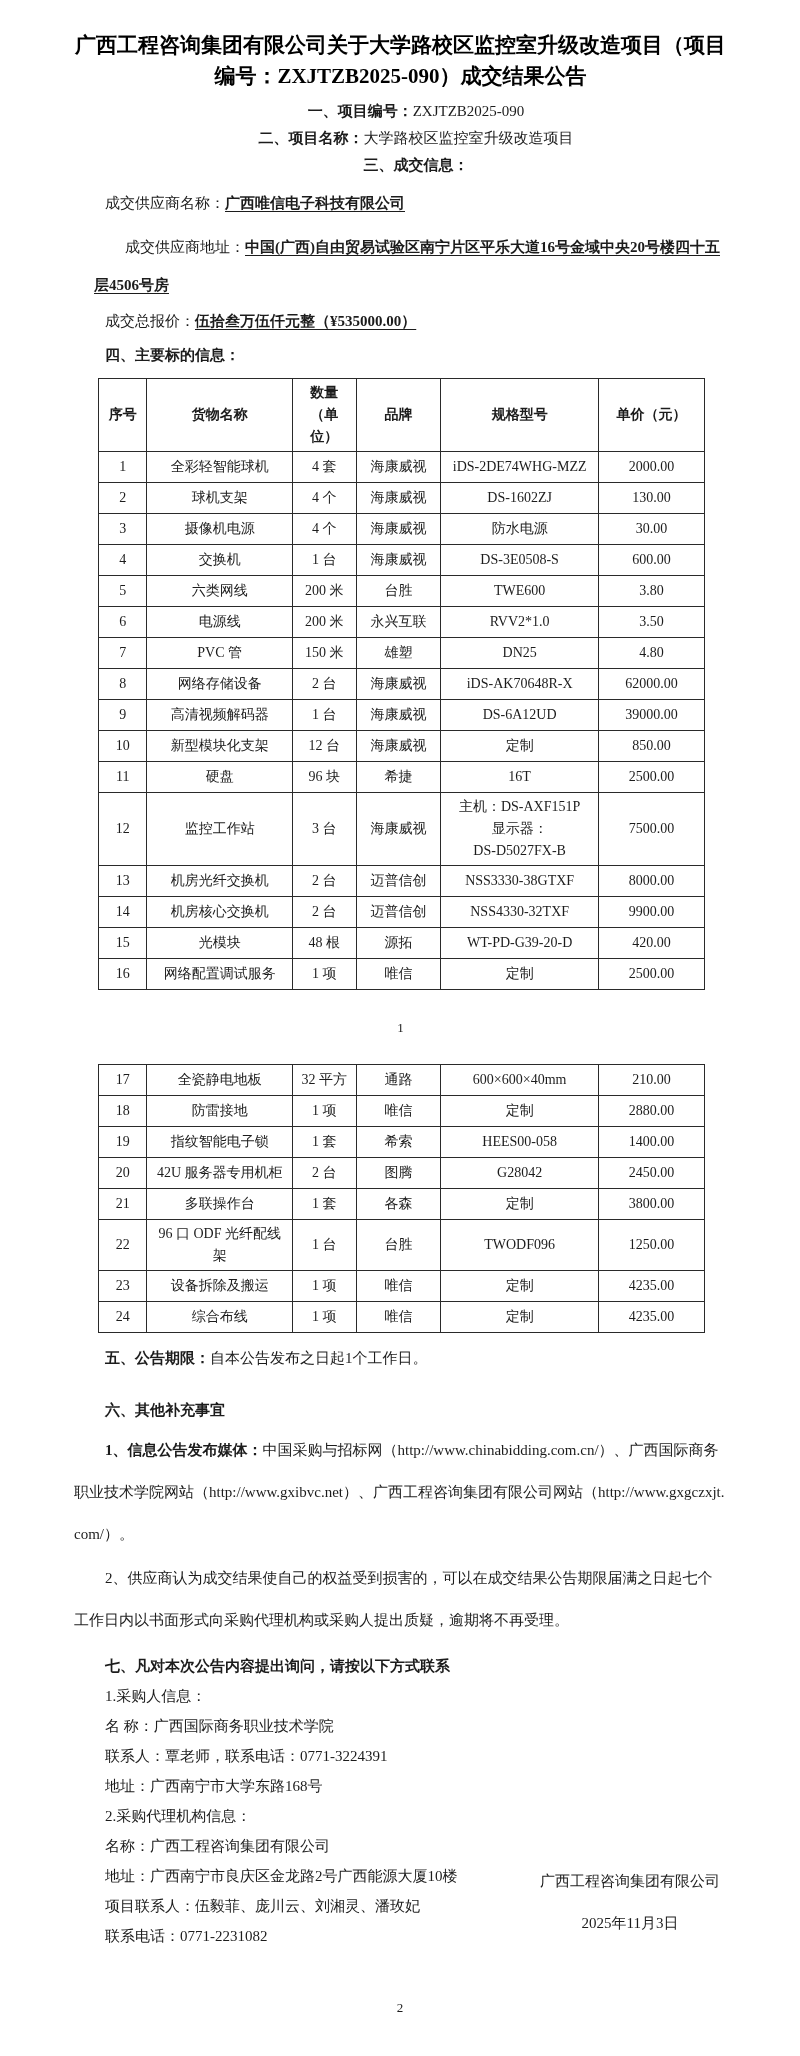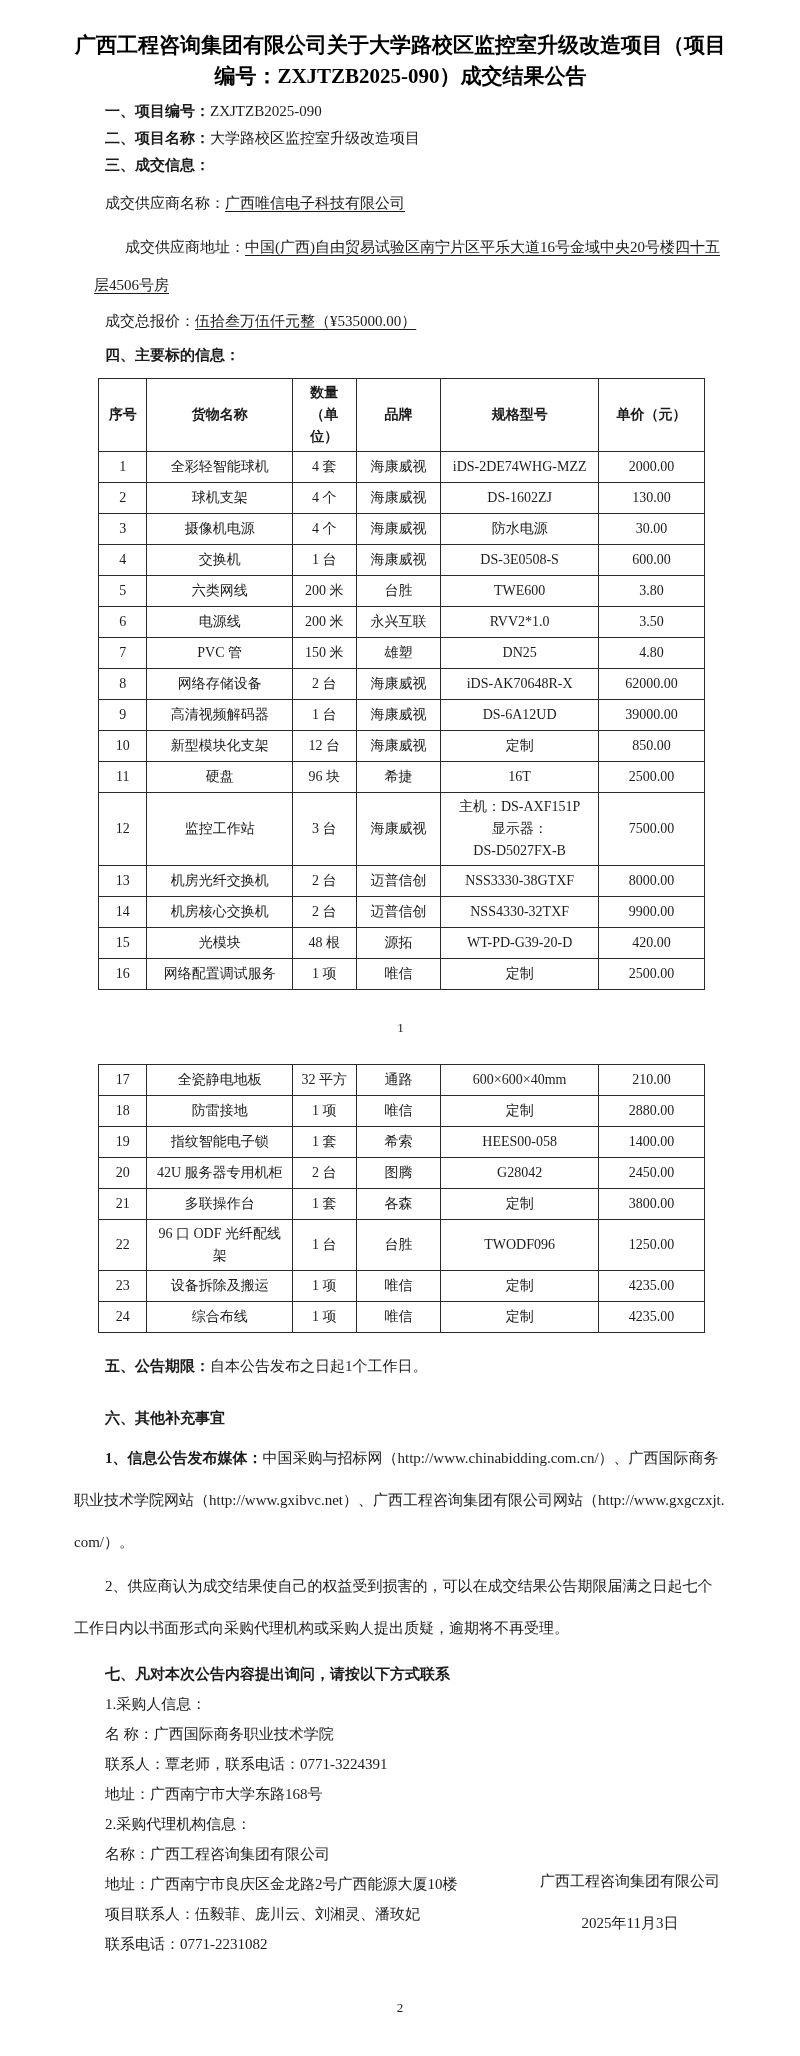--- a/index.html
+++ b/index.html
@@ -22,32 +22,32 @@
     text-align: center;
     margin: 0 0 6px 0;
     color: #000;
   }
   .para {
     font-size: 15px;
     line-height: 26px;
     margin: 12px 0 0 0;
     text-indent: 31px;
   }
-  .para.tight { margin-top: 1px; }
+  .para.tight { margin-top: 1px; text-align: center; }
   .para.address { line-height: 38px; margin-top: 12px; margin-left: 20px; }
   .para.price { margin-top: 4px; }
   .para.sec4 { margin-top: 8px; }
-  .para.sec5 { margin-top: 20px; }
+  .para.sec5 { margin-top: 12px; }
   .para.sec6 { margin-top: 26px; }
   .para.wide { line-height: 42px; margin-top: 6px; }
   .para.wide2 { line-height: 42px; margin-top: 2px; }
   .para.sec7 { margin-top: 12px; }
   .para.contact { margin-top: 4px; }
   .b { font-weight: bold; }
-  .u { text-decoration: underline; text-underline-offset: 3px; }
+  .u { text-decoration: underline; text-underline-offset: 3px; font-weight: bold; }
   .doc-table {
     width: 607px;
     margin: 10px 0 0 24px;
     border-collapse: collapse;
     table-layout: fixed;
     font-size: 14px;
   }
   .doc-table.second { margin-top: 26px; }
   .doc-table th, .doc-table td {
     border: 1px solid #2a2a2a;

